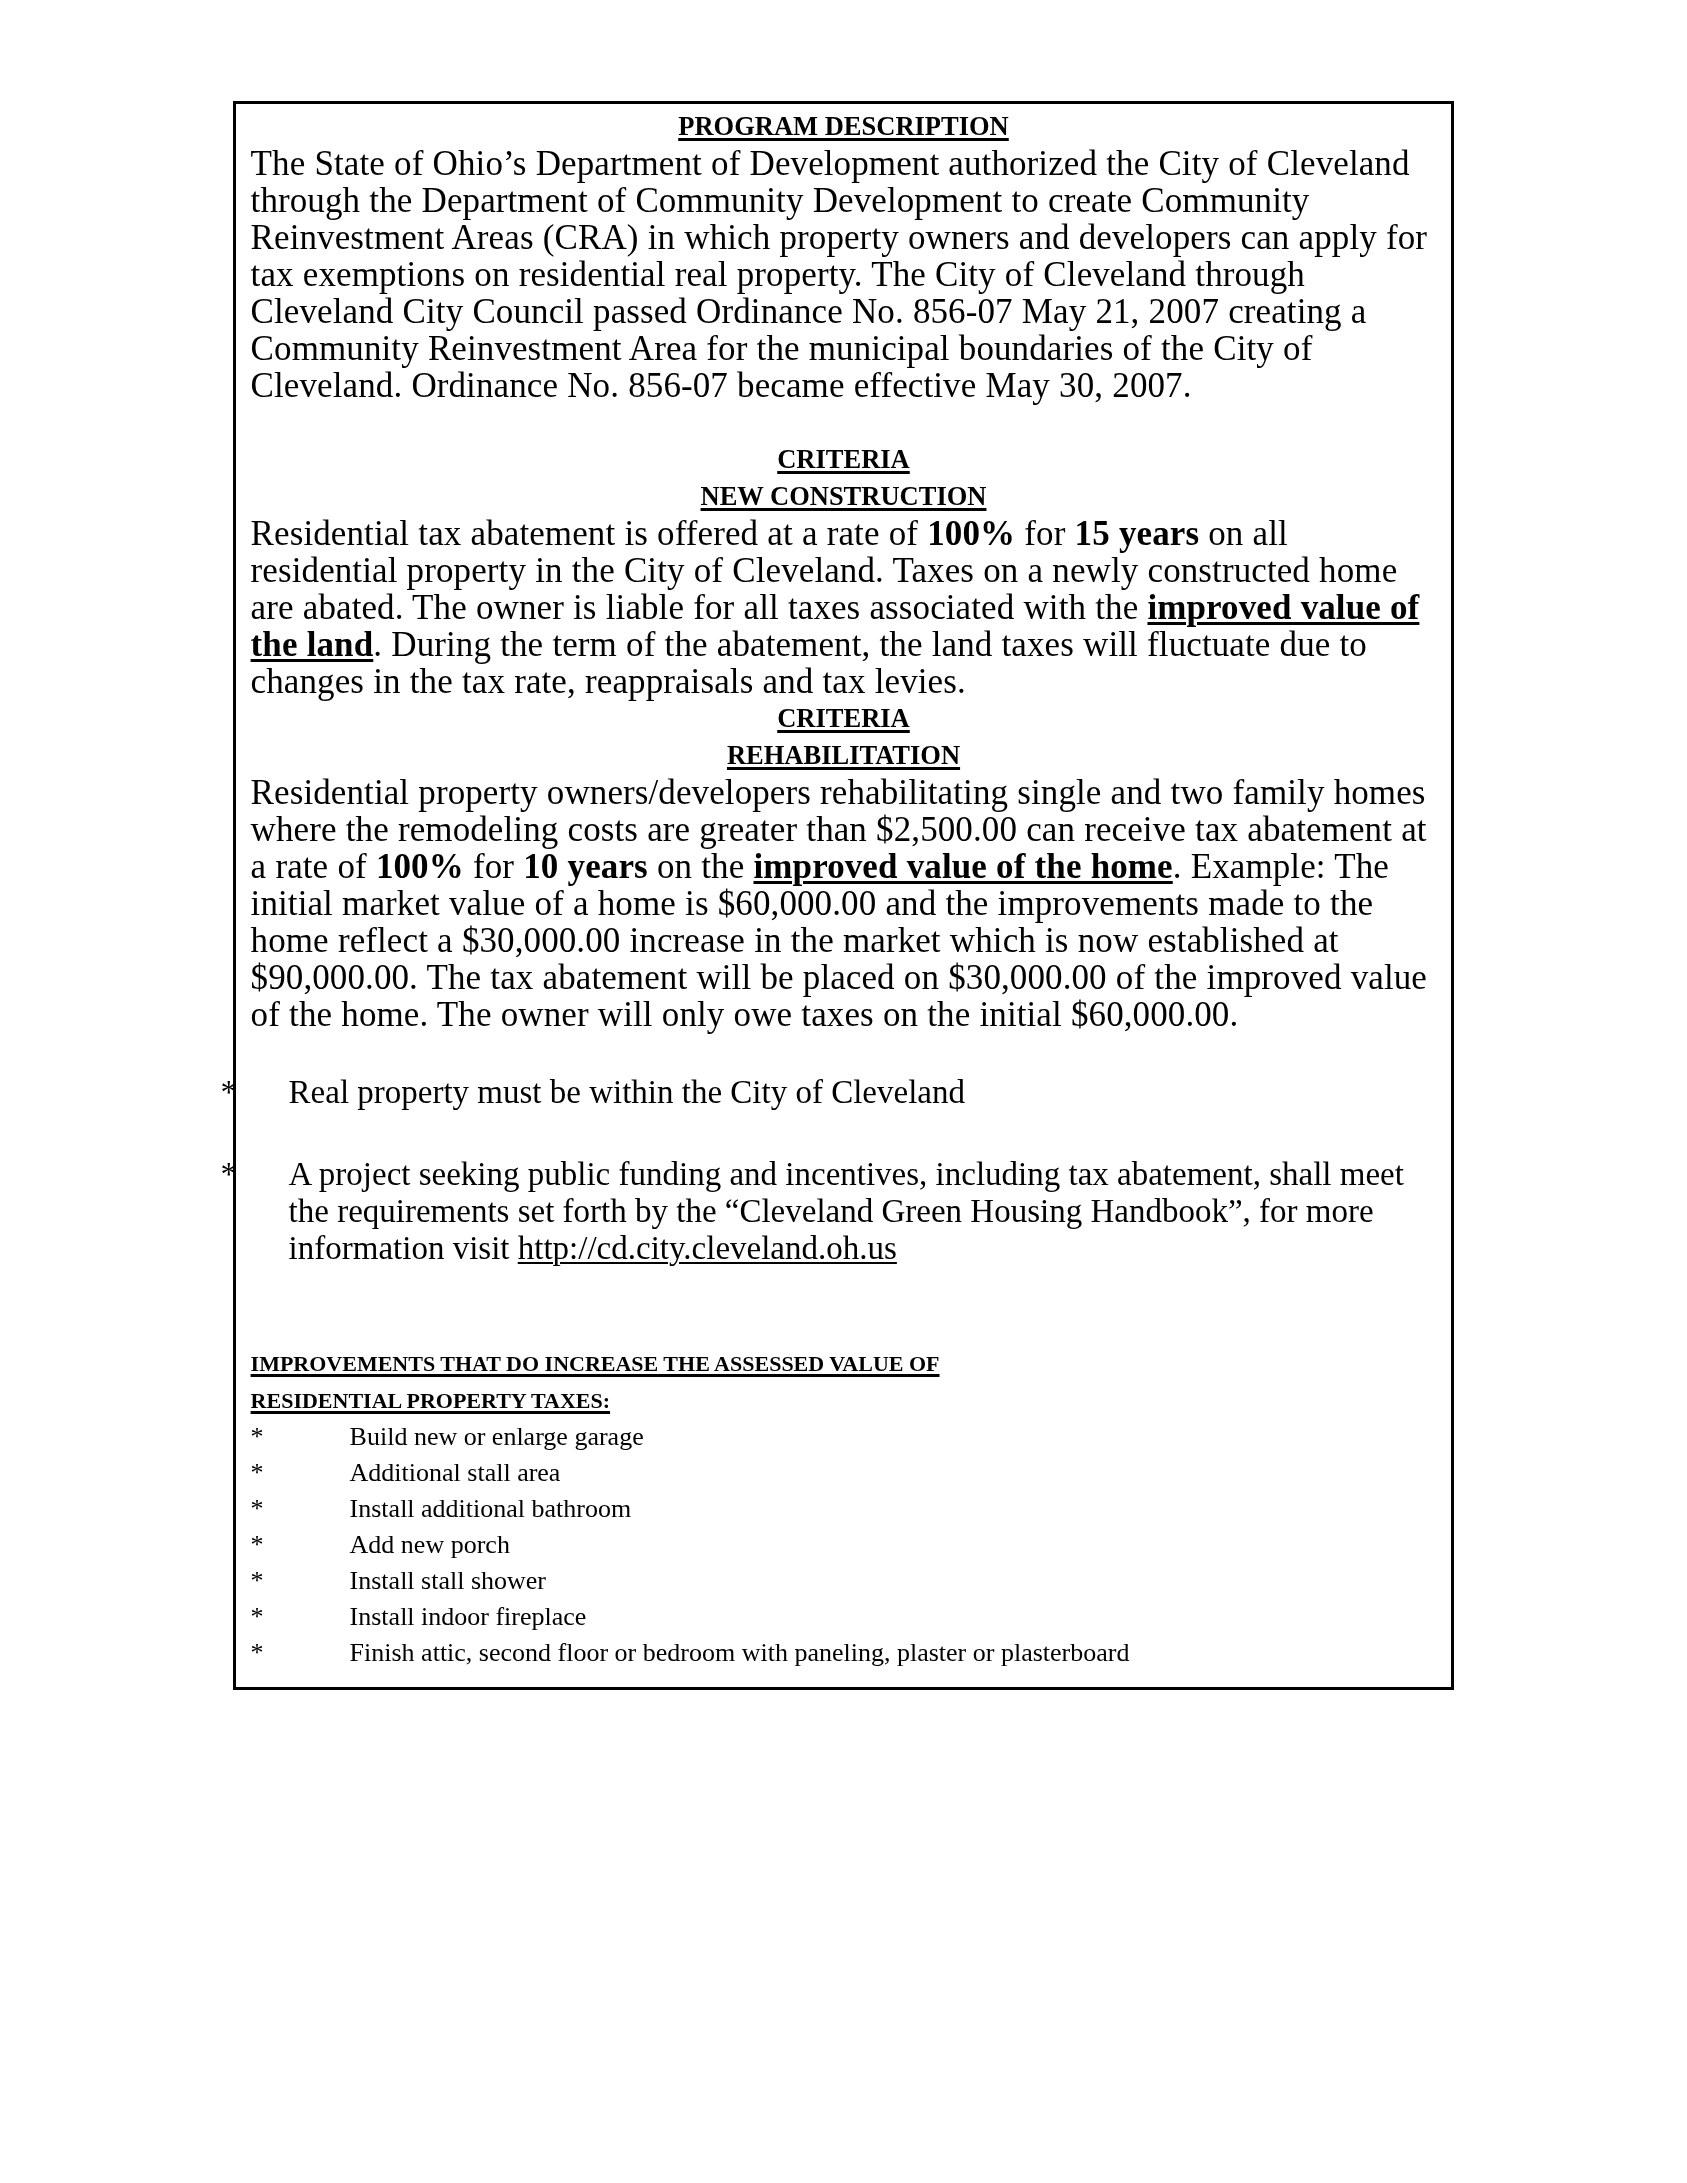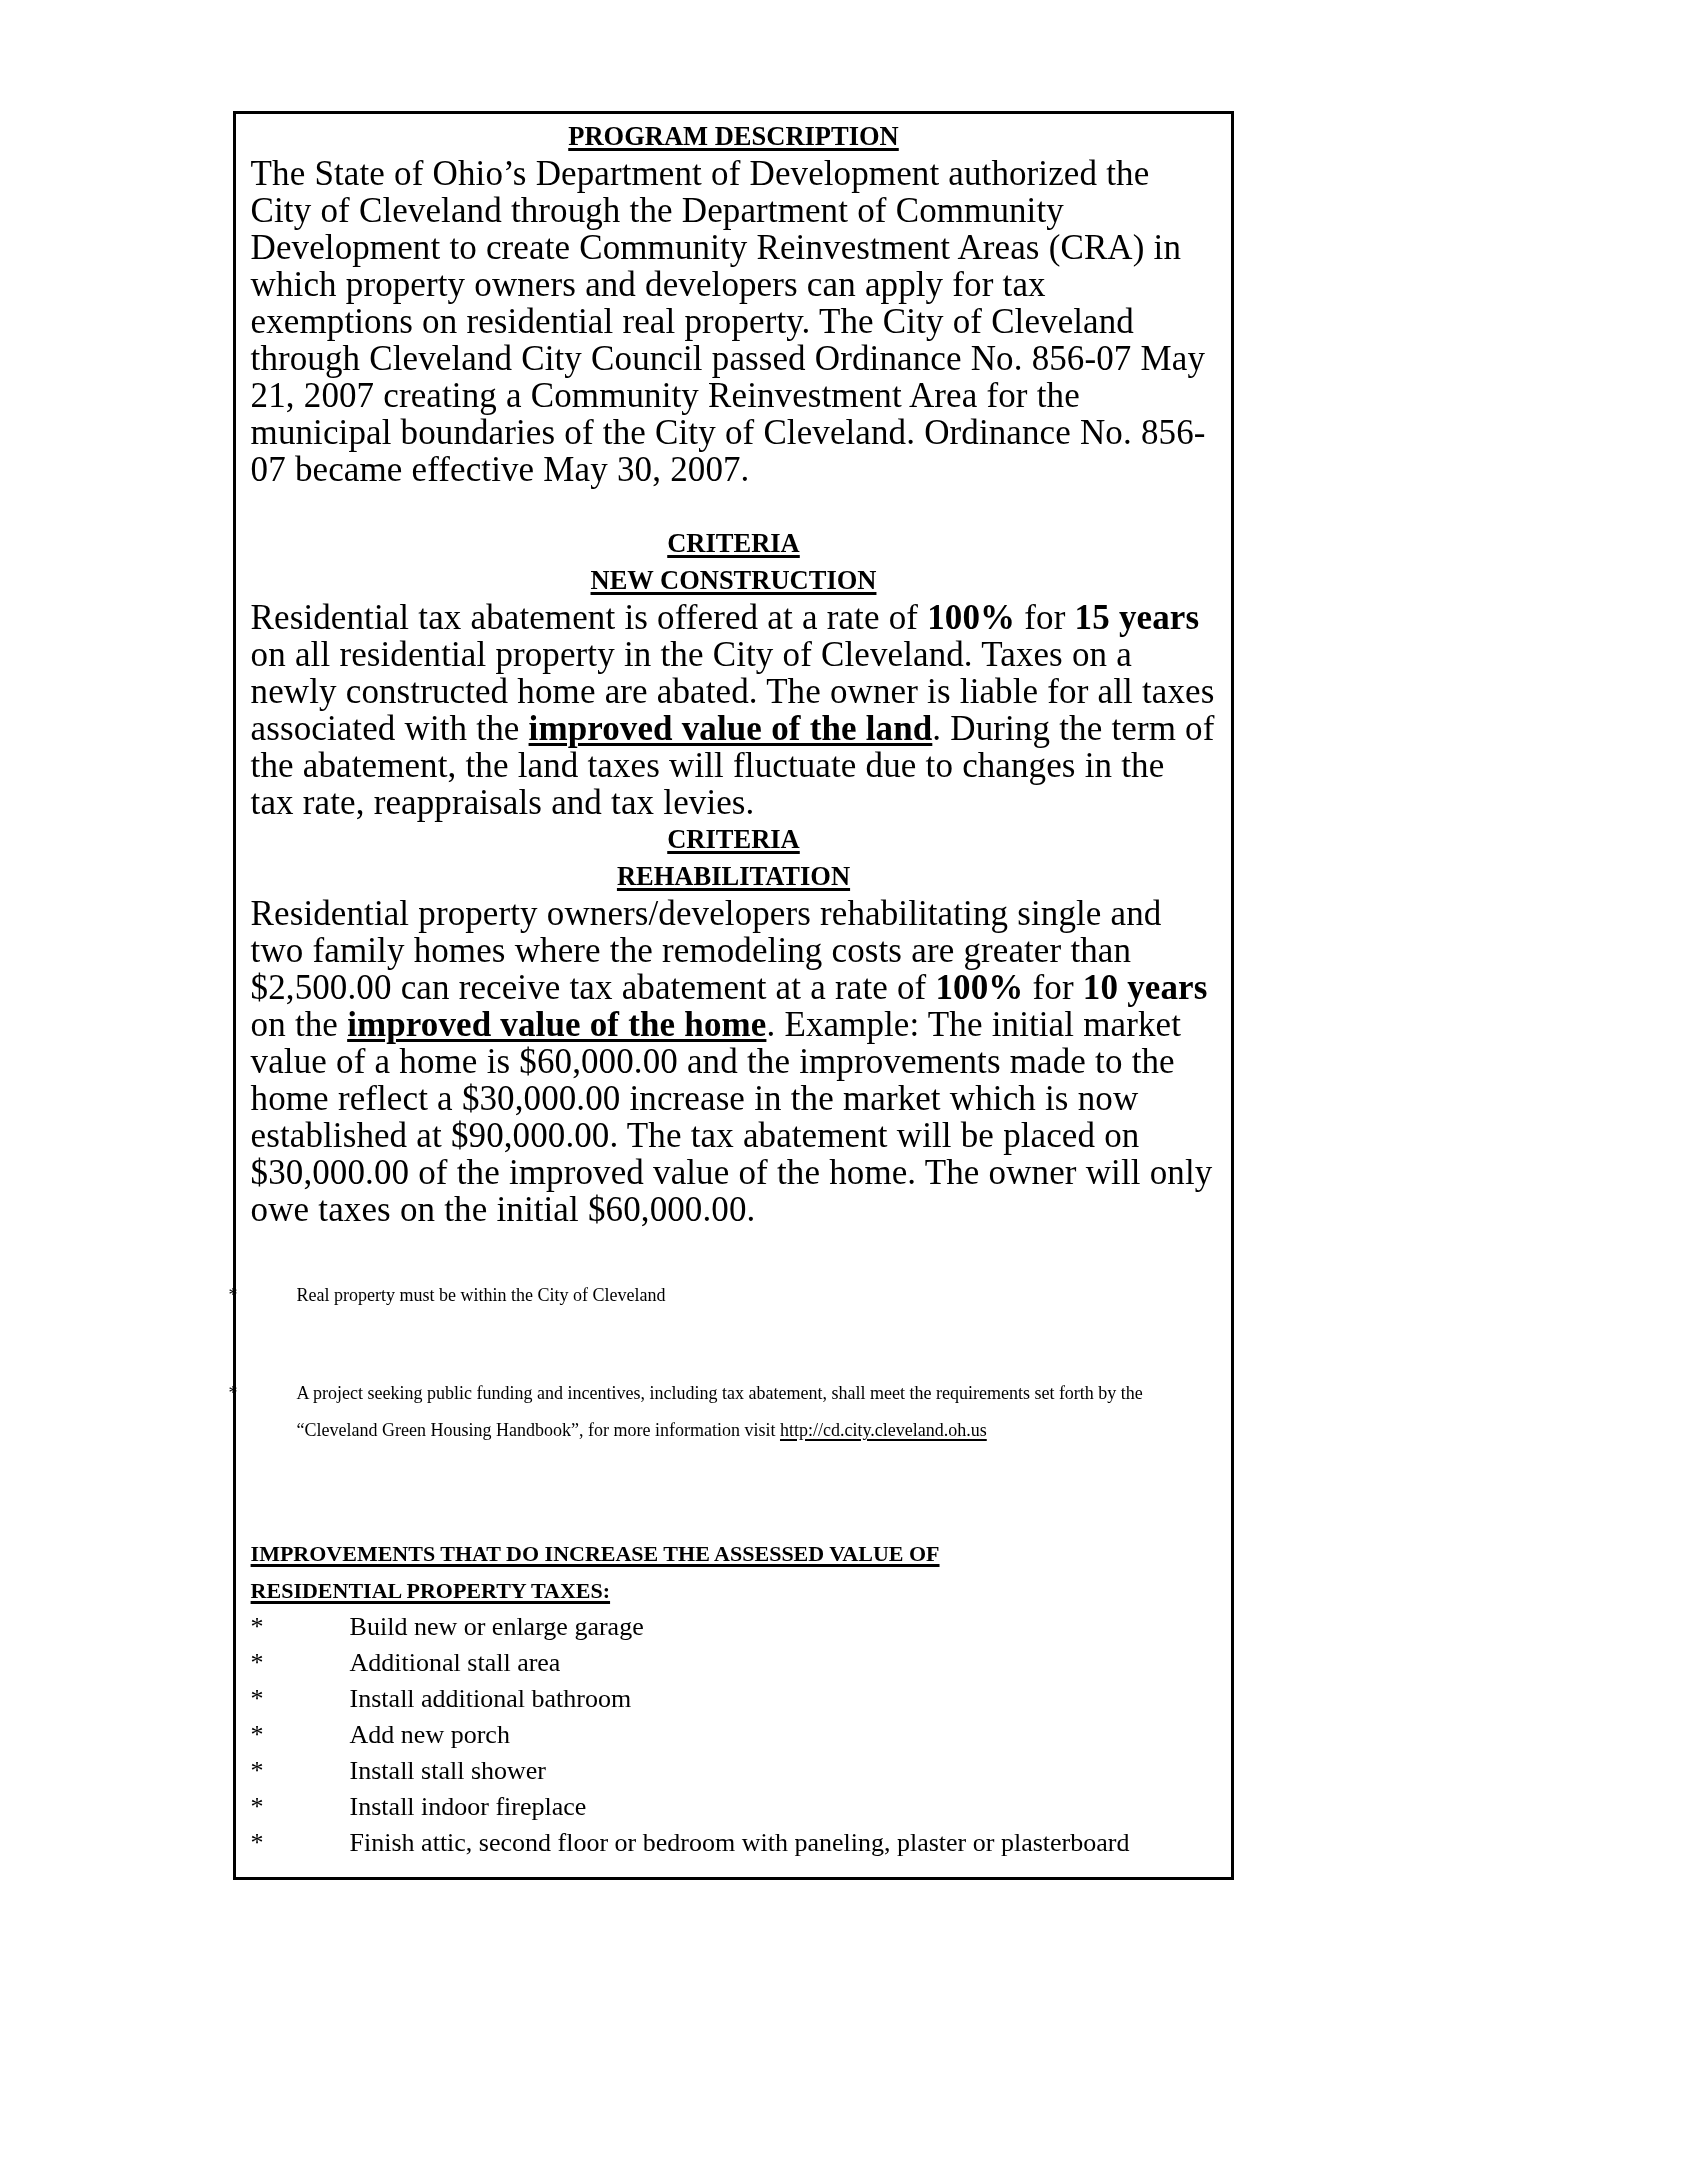--- a/index.html
+++ b/index.html
@@ -19,22 +19,22 @@
     position: relative;
     width: 1687px;
     height: 2183px;
     background: #ffffff;
   }
 
   
   #doc-box {
     position: absolute;
     left: 233px;
-    top: 111px;
-    width: 1001px;   
+    top: 101px;
+    width: 1221px;   
     box-sizing: border-box;
     border: 3.3px solid #000000;
     background: #ffffff;
     padding: 4px 14.6px 16px 14.6px;
   }
 
   
   .para {
     font-size: 35px;
     line-height: 37px;
@@ -80,23 +80,23 @@
   .ul {
     text-decoration: underline;
     text-underline-offset: 2.6px;
     text-decoration-thickness: 2px;
   }
 
   .vspace-1 { height: 37px; }
 
   
   .note {
-    font-size: 18px;
+    font-size: 33px;
     line-height: 37px;
-    margin: 12px;
+    margin: 4px;
     padding-left: 34px;
     text-indent: -34px;
   }
   .note .ast { display: inline-block; width: 34px; }
 
   
   .imp-list { margin: 0; padding: 0; list-style: none; }
   .imp-list li {
     font-size: 26px;
     line-height: 36px;

